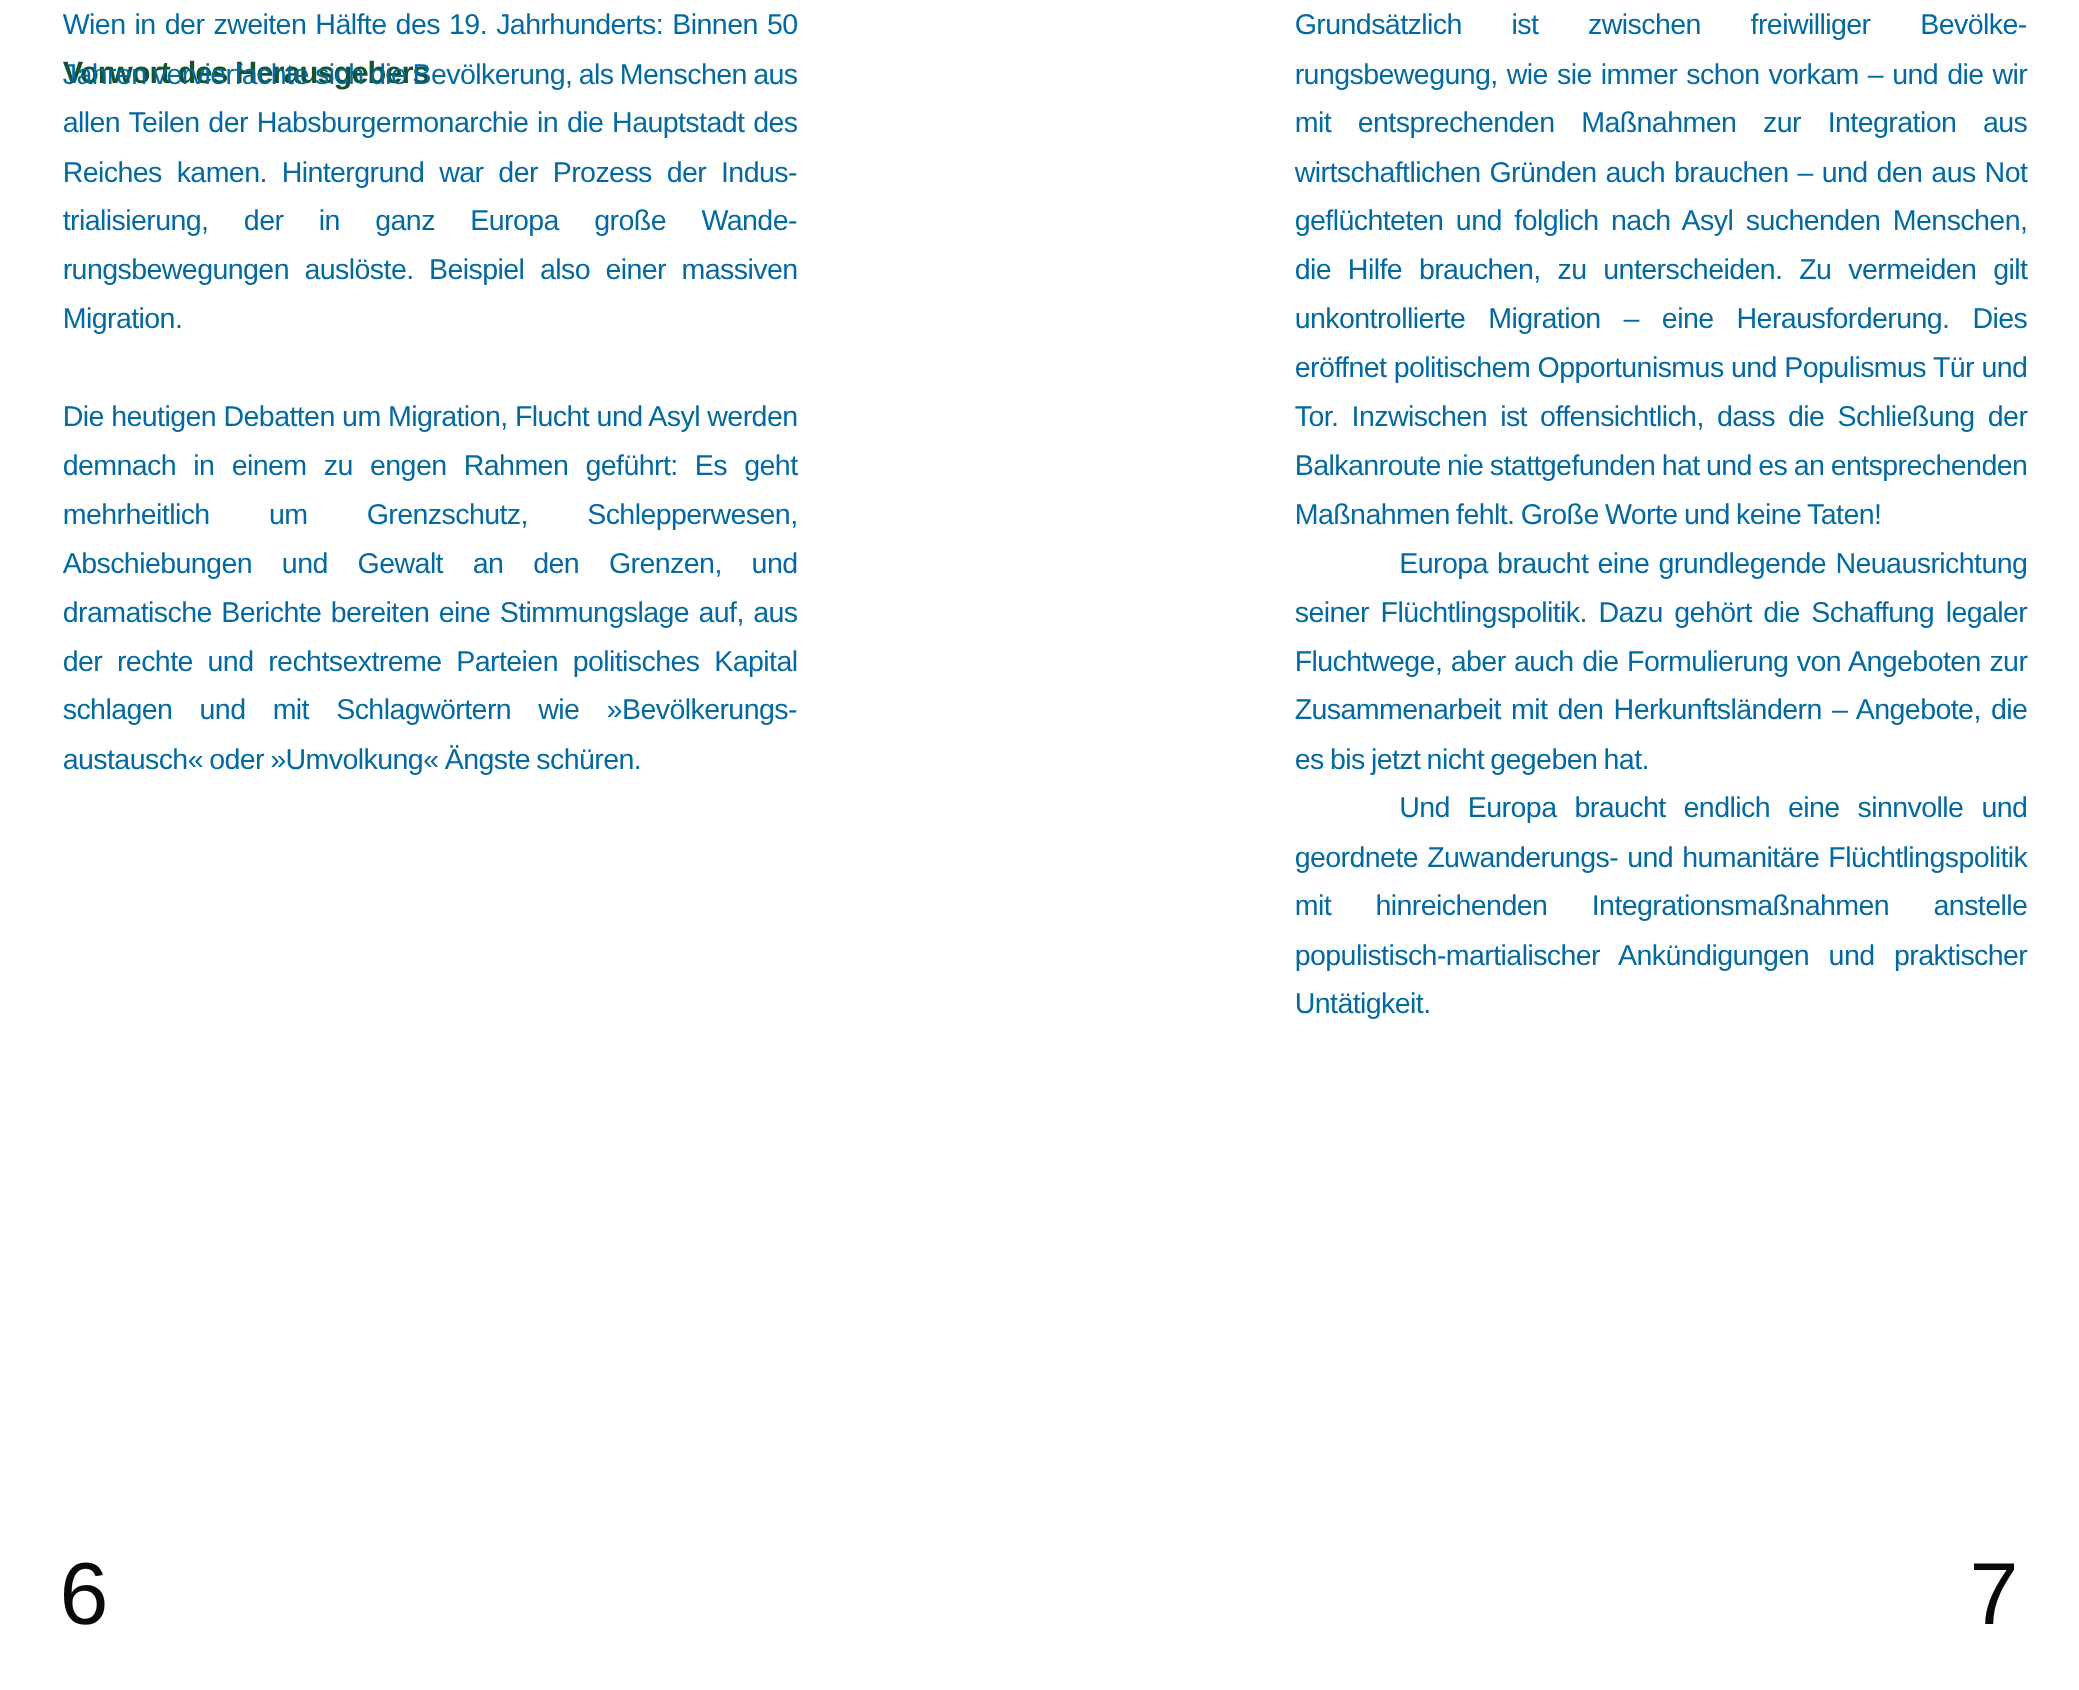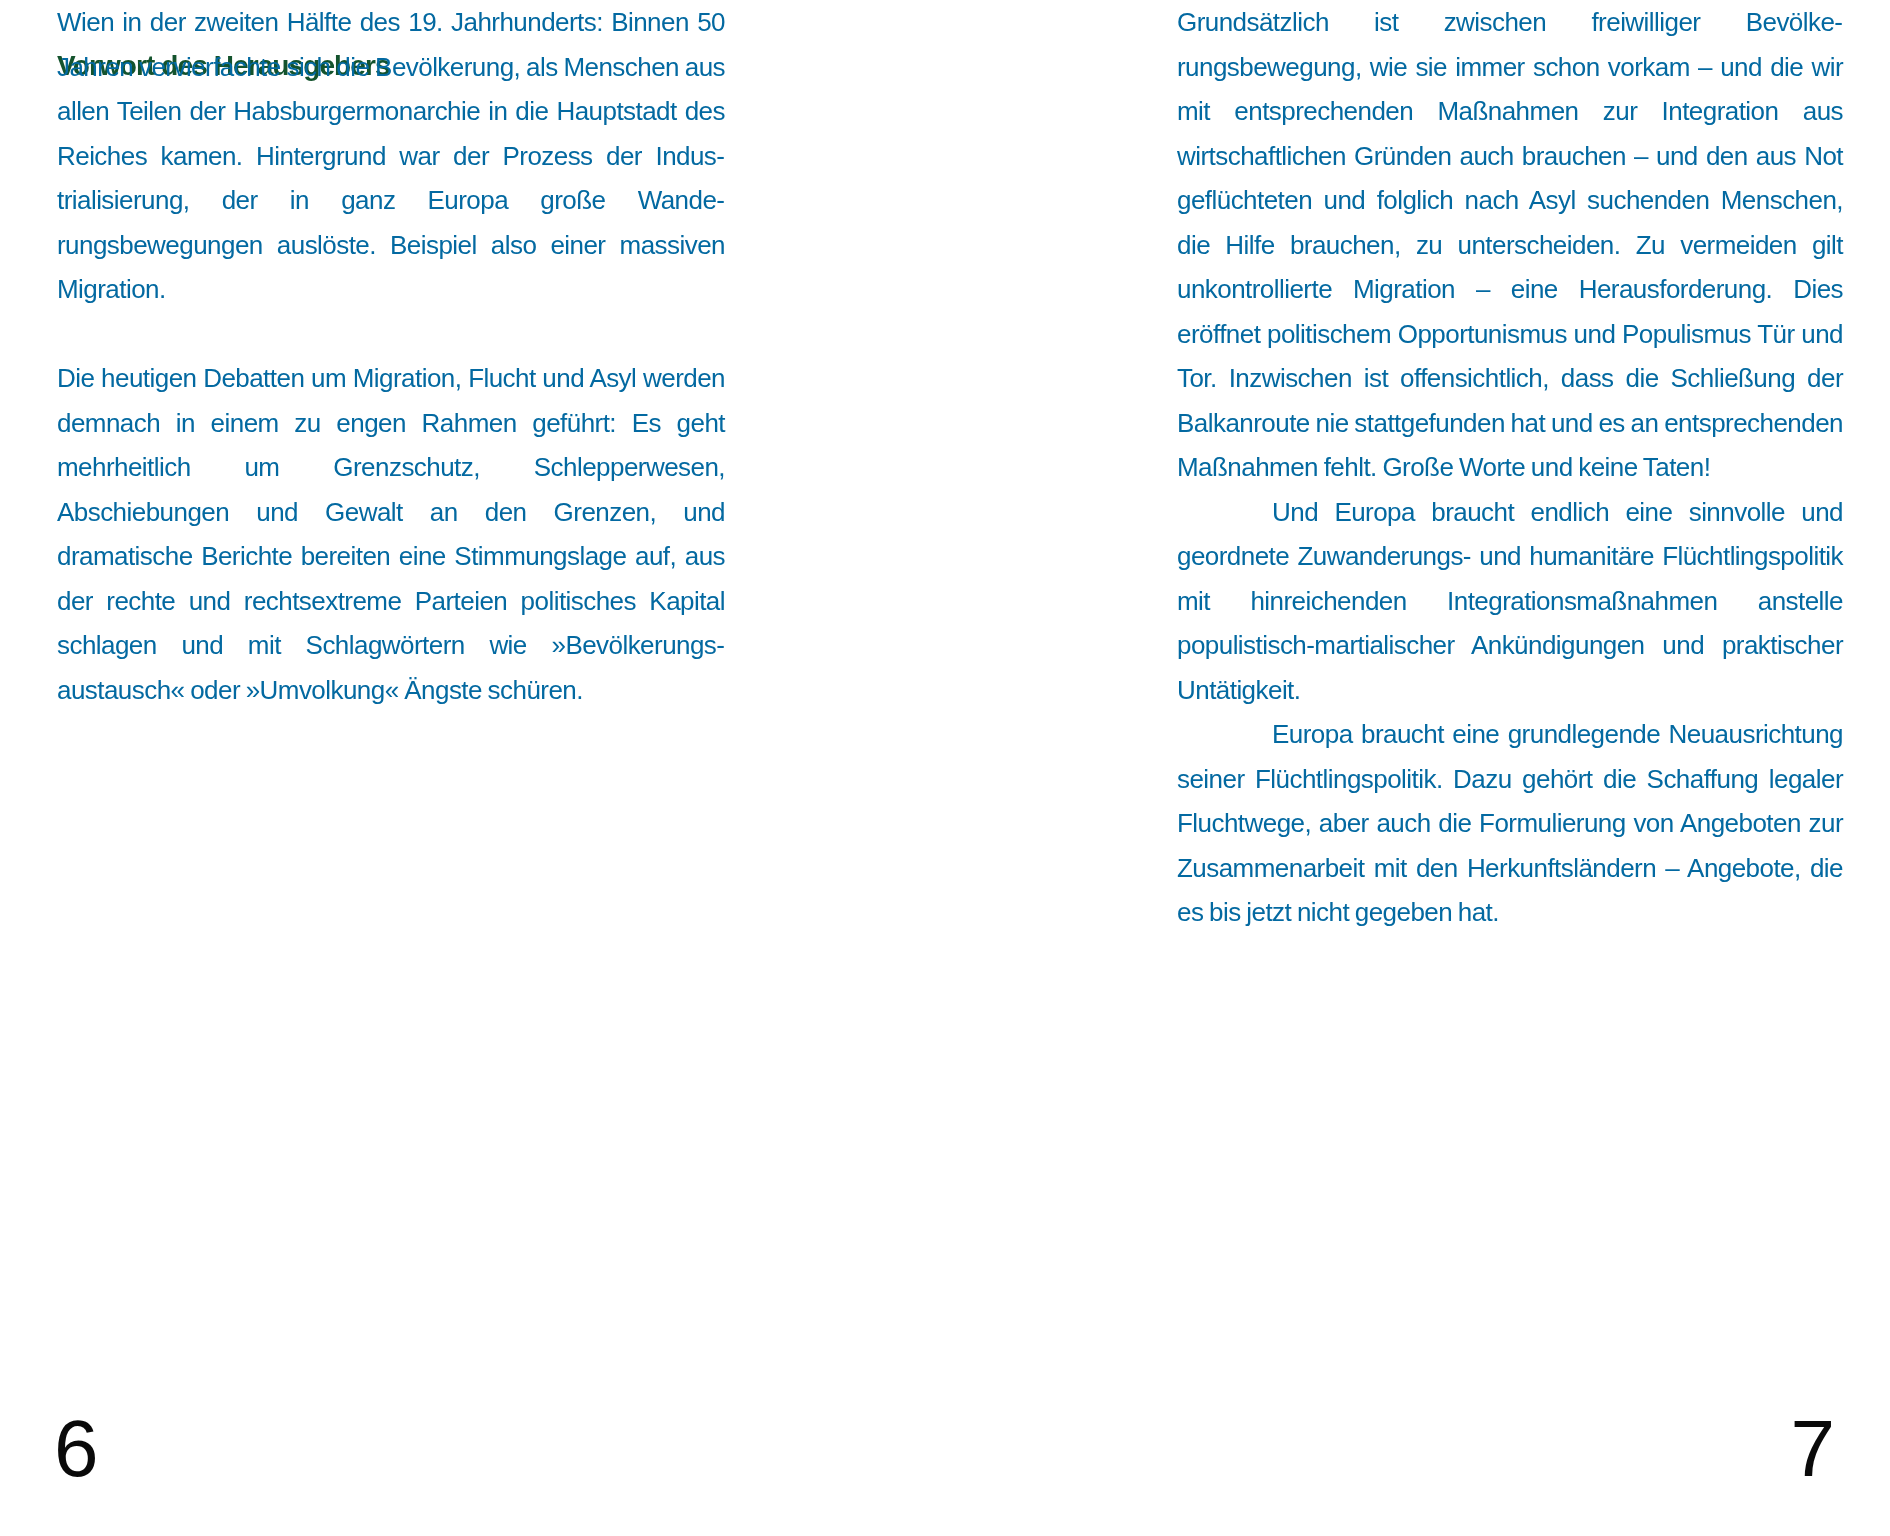--- a/index.html
+++ b/index.html
@@ -110,21 +110,21 @@
       <div class="gap"></div>
       <p class="para">Die heutigen Debatten um Migration, Flucht und Asyl werden demnach in einem zu engen Rahmen geführt: Es geht mehrheitlich um Grenzschutz, Schlepperwesen, Abschiebungen und Gewalt an den Grenzen, und dramatische Berichte berei­ten eine Stimmungslage auf, aus der rechte und rechtsextreme Parteien politisches Kapital schla­gen und mit Schlagwörtern wie »Bevölkerungs­austausch« oder »Umvolkung« Ängste schüren.</p>
     </div>
 
     <div class="page-number">6</div>
   </section>
 
   <section class="page page-right">
     <div class="column body-block-right" style="position:absolute;">
       <p class="para">Grundsätzlich ist zwischen freiwilliger Bevölke­rungsbewegung, wie sie immer schon vorkam – und die wir mit entsprechenden Maßnahmen zur Integration aus wirtschaftlichen Gründen auch brauchen – und den aus Not geflüchteten und folglich nach Asyl suchenden Menschen, die Hilfe brauchen, zu unterscheiden. Zu vermeiden gilt unkontrollierte Migration – eine Herausfor­derung. Dies eröffnet politischem Opportunis­mus und Populismus Tür und Tor. Inzwischen ist offensichtlich, dass die Schließung der Balkanrou­te nie stattgefunden hat und es an entsprechen­den Maßnahmen fehlt. Große Worte und keine Taten!</p>
+      <p class="para indent">Europa braucht eine grundlegende Neu­ausrichtung seiner Flüchtlingspolitik. Dazu ge­hört die Schaffung legaler Fluchtwege, aber auch die Formulierung von Angeboten zur Zusam­menarbeit mit den Herkunftsländern – Angebote, die es bis jetzt nicht gegeben hat.</p>
       <p class="para indent">Und Europa braucht endlich eine sinn­volle und geordnete Zuwanderungs- und hu­manitäre Flüchtlingspolitik mit hinreichenden Integrationsmaßnahmen anstelle populistisch-martialischer Ankündigungen und praktischer Untätigkeit.</p>
-      <p class="para indent">Europa braucht eine grundlegende Neu­ausrichtung seiner Flüchtlingspolitik. Dazu ge­hört die Schaffung legaler Fluchtwege, aber auch die Formulierung von Angeboten zur Zusam­menarbeit mit den Herkunftsländern – Angebote, die es bis jetzt nicht gegeben hat.</p>
       <div class="gap"></div>
     </div>
 
     <div class="page-number">7</div>
   </section>
 
 </div>
 
 </body></html>

